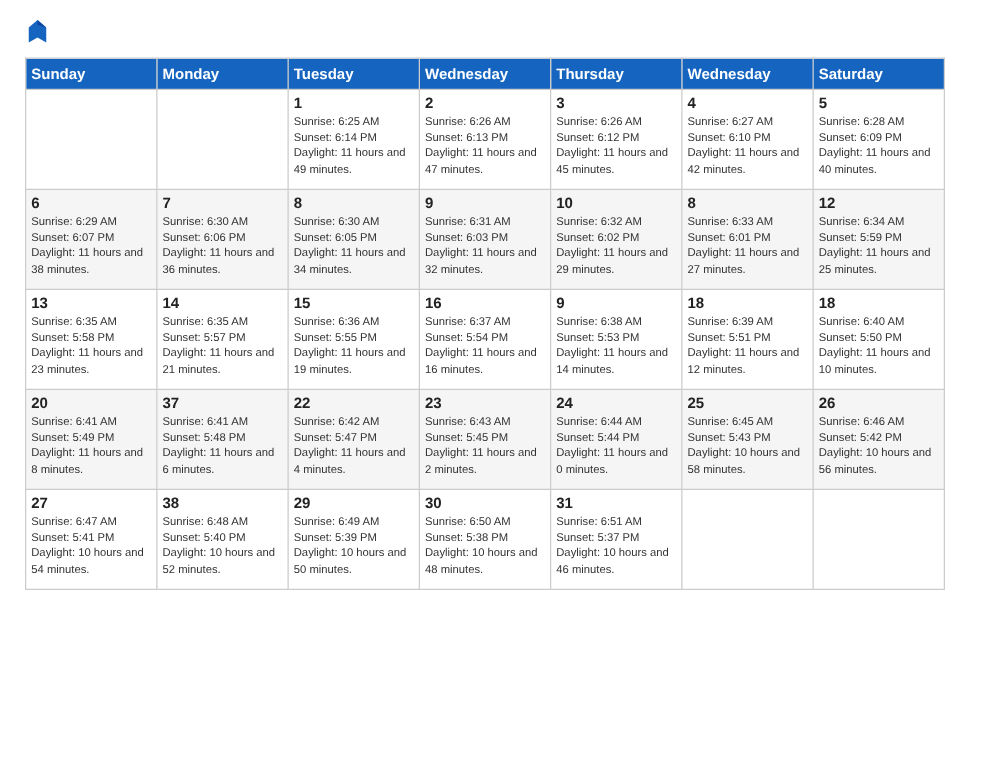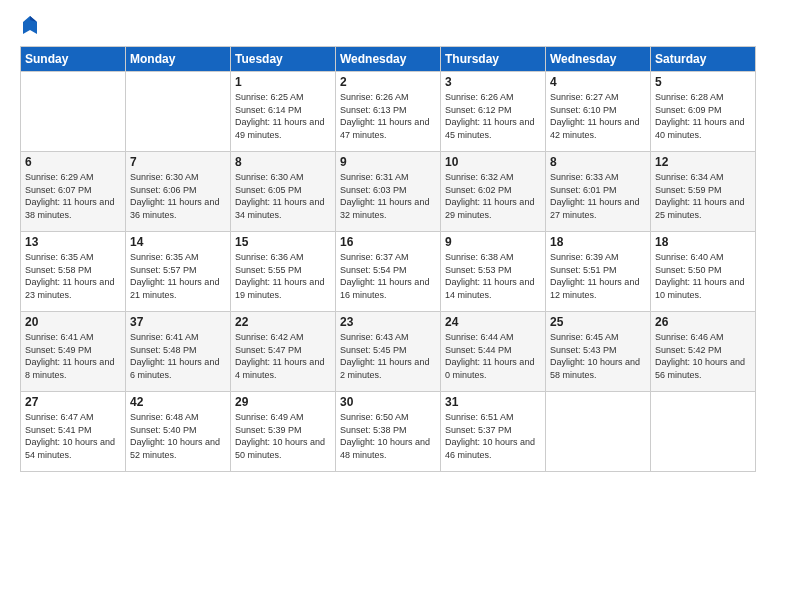--- a/index.html
+++ b/index.html
@@ -157,21 +157,21 @@
           <td><span class="day-number">20</span><span class="day-info">Sunrise: 6:41 AM<br>Sunset: 5:49 PM<br>Daylight: 11 hours and 8 minutes.</span></td>
           <td><span class="day-number">37</span><span class="day-info">Sunrise: 6:41 AM<br>Sunset: 5:48 PM<br>Daylight: 11 hours and 6 minutes.</span></td>
           <td><span class="day-number">22</span><span class="day-info">Sunrise: 6:42 AM<br>Sunset: 5:47 PM<br>Daylight: 11 hours and 4 minutes.</span></td>
           <td><span class="day-number">23</span><span class="day-info">Sunrise: 6:43 AM<br>Sunset: 5:45 PM<br>Daylight: 11 hours and 2 minutes.</span></td>
           <td><span class="day-number">24</span><span class="day-info">Sunrise: 6:44 AM<br>Sunset: 5:44 PM<br>Daylight: 11 hours and 0 minutes.</span></td>
           <td><span class="day-number">25</span><span class="day-info">Sunrise: 6:45 AM<br>Sunset: 5:43 PM<br>Daylight: 10 hours and 58 minutes.</span></td>
           <td><span class="day-number">26</span><span class="day-info">Sunrise: 6:46 AM<br>Sunset: 5:42 PM<br>Daylight: 10 hours and 56 minutes.</span></td>
         </tr>
         <tr>
           <td><span class="day-number">27</span><span class="day-info">Sunrise: 6:47 AM<br>Sunset: 5:41 PM<br>Daylight: 10 hours and 54 minutes.</span></td>
-          <td><span class="day-number">42</span><span class="day-info">Sunrise: 6:48 AM<br>Sunset: 5:40 PM<br>Daylight: 10 hours and 52 minutes.</span></td>
+          <td><span class="day-number">38</span><span class="day-info">Sunrise: 6:48 AM<br>Sunset: 5:40 PM<br>Daylight: 10 hours and 52 minutes.</span></td>
           <td><span class="day-number">29</span><span class="day-info">Sunrise: 6:49 AM<br>Sunset: 5:39 PM<br>Daylight: 10 hours and 50 minutes.</span></td>
           <td><span class="day-number">30</span><span class="day-info">Sunrise: 6:50 AM<br>Sunset: 5:38 PM<br>Daylight: 10 hours and 48 minutes.</span></td>
           <td><span class="day-number">31</span><span class="day-info">Sunrise: 6:51 AM<br>Sunset: 5:37 PM<br>Daylight: 10 hours and 46 minutes.</span></td>
           <td class="empty-cell"></td>
           <td class="empty-cell"></td>
         </tr>
       </tbody>
   </table>
 </div>
 

